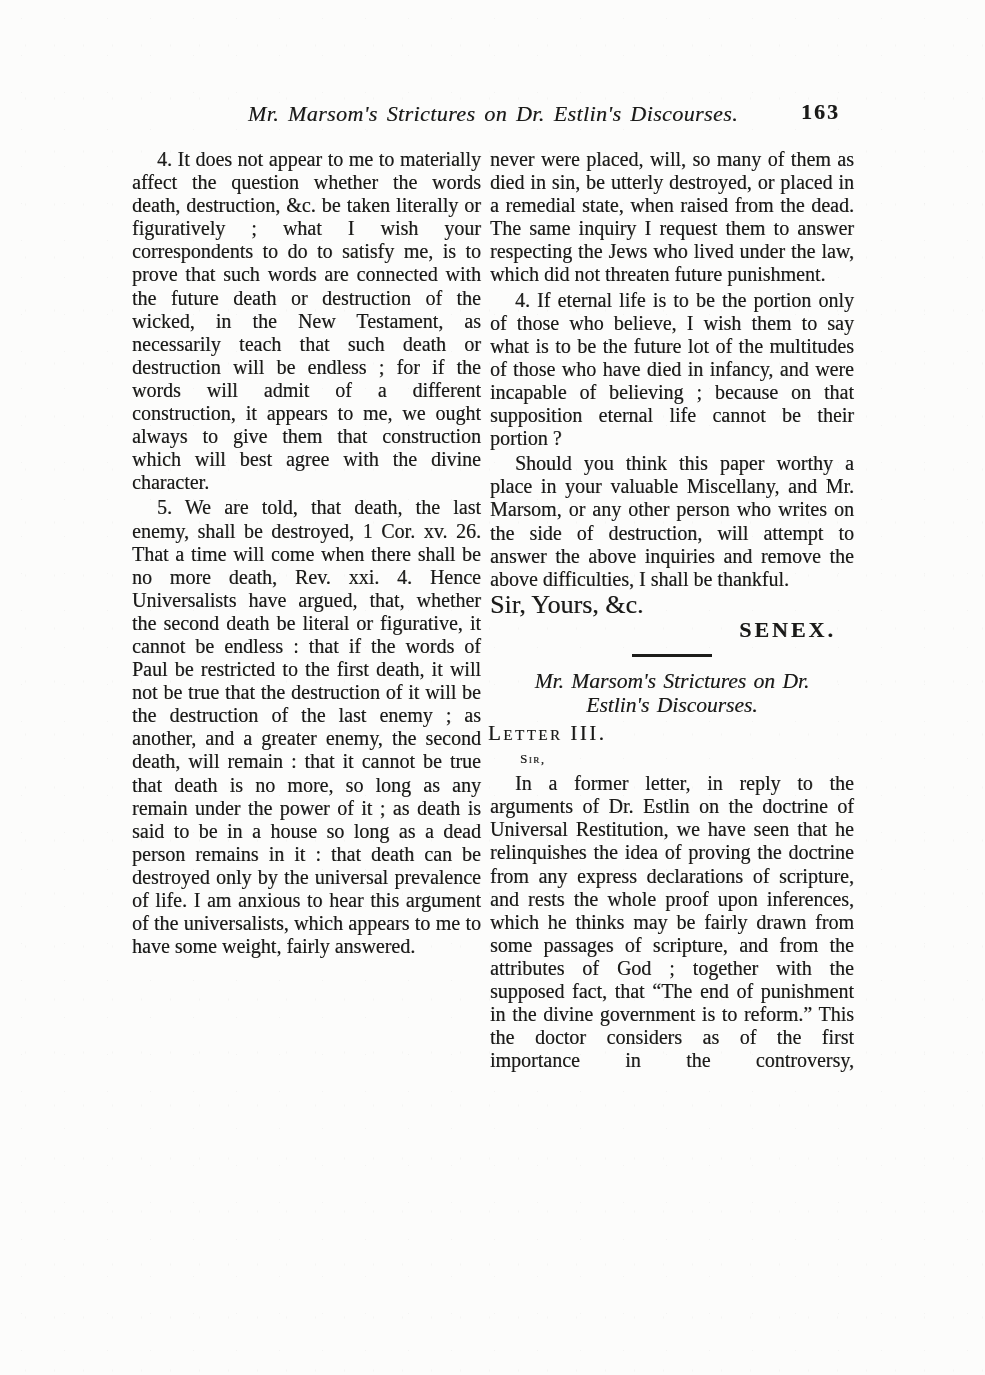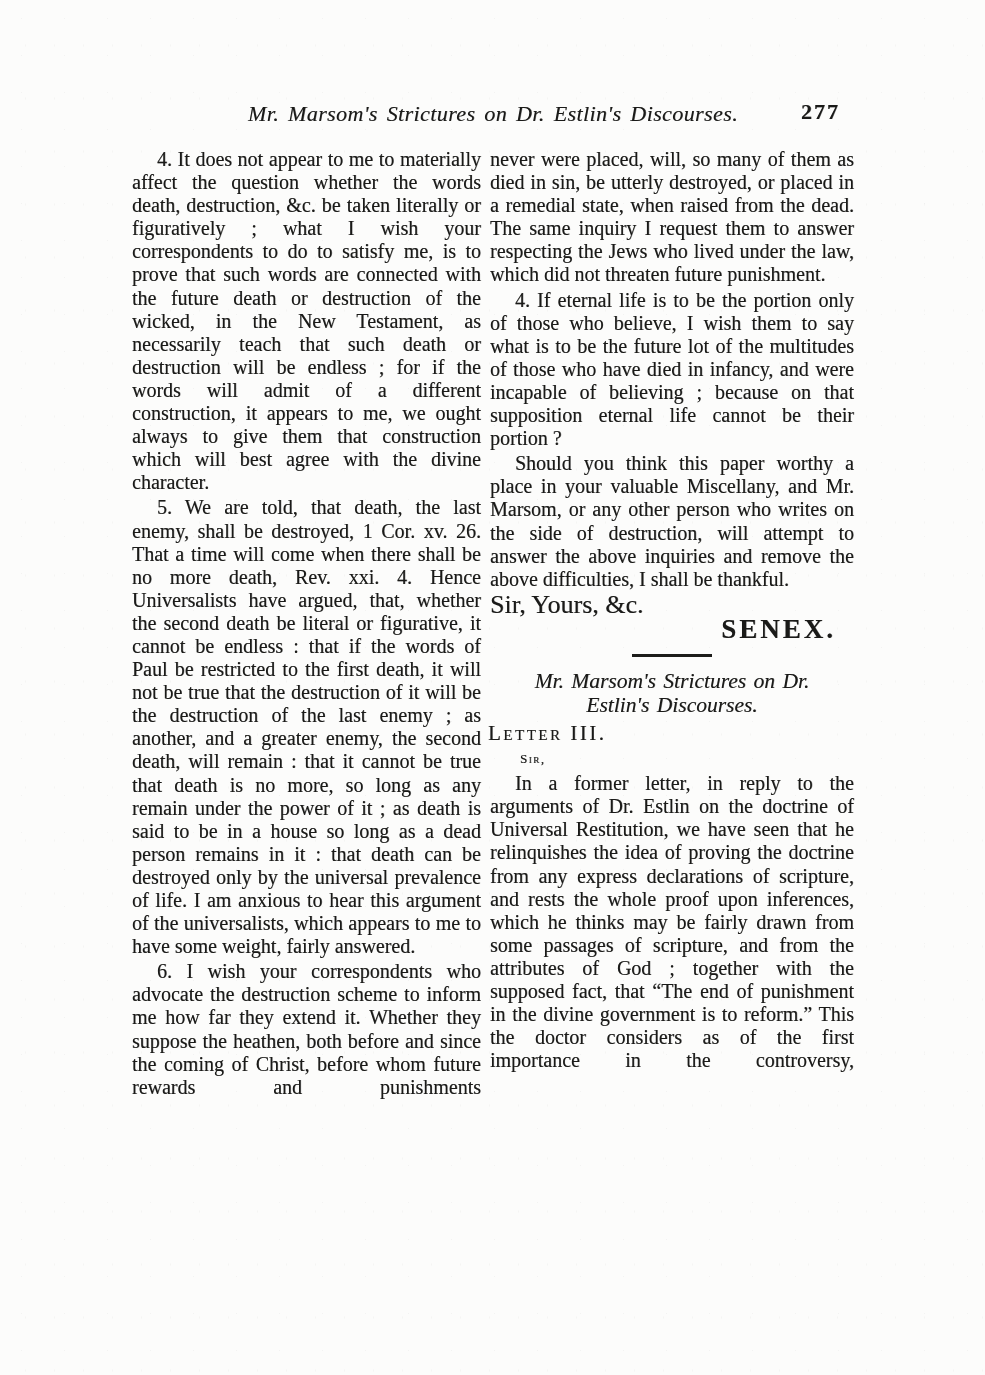--- a/index.html
+++ b/index.html
@@ -63,21 +63,21 @@
   .continues { text-align-last: justify; }
   
   .closing-sal {
     text-align: left;
     font-size: 26px;
     margin-top: 1px !important;
   }
   .signature {
     text-align: right !important;
     padding-right: 18px;
-    font-size: 27px;
+    font-size: 22px;
     letter-spacing: 3px;
     font-weight: bold;
   }
   
   .divider {
     width: 80px;
     border: 0;
     border-top: 3px solid #1c1c1a;
     margin: 13px auto 12px auto;
   }
@@ -113,27 +113,26 @@
     text-align: left !important;
   }
 </style>
 </head>
 <body>
 
 <div class="page ink">
 
   <header class="running-head">
     <span class="head-title">Mr. Marsom's Strictures on Dr. Estlin's Discourses.</span>
-    <span class="page-num">277</span>
+    <span class="page-num">163</span>
   </header>
 
   <div class="col col-left">
     <p class="indent">4. It does not appear to me to materially affect the question whether the words death, destruction, &amp;c. be taken literally or figuratively ; what I wish your correspondents to do to satisfy me, is to prove that such words are connected with the future death or destruction of the wicked, in the New Testament, as necessarily teach that such death or destruction will be endless ; for if the words will admit of a different construction, it appears to me, we ought always to give them that construction which will best agree with the divine character.</p>
     <p class="indent">5. We are told, that death, the last enemy, shall be destroyed, 1 Cor. xv. 26. That a time will come when there shall be no more death, Rev. xxi. 4. Hence Universalists have argued, that, whether the second death be literal or figurative, it cannot be endless : that if the words of Paul be restricted to the first death, it will not be true that the destruction of it will be the destruction of the last enemy ; as another, and a greater enemy, the second death, will remain : that it cannot be true that death is no more, so long as any remain under the power of it ; as death is said to be in a house so long as a dead person remains in it : that death can be destroyed only by the universal prevalence of life. I am anxious to hear this argument of the universalists, which appears to me to have some weight, fairly answered.</p>
-    <p class="indent continues">6. I wish your correspondents who advocate the destruction scheme to inform me how far they extend it. Whether they suppose the heathen, both before and since the coming of Christ, before whom future rewards and punishments</p>
   </div>
 
   <div class="col col-right">
     <p class="no-indent">never were placed, will, so many of them as died in sin, be utterly destroyed, or placed in a remedial state, when raised from the dead. The same inquiry I request them to answer respecting the Jews who lived under the law, which did not threaten future punishment.</p>
     <p class="indent">4. If eternal life is to be the portion only of those who believe, I wish them to say what is to be the future lot of the multitudes of those who have died in infancy, and were incapable of believing ; because on that supposition eternal life cannot be their portion ?</p>
     <p class="indent">Should you think this paper worthy a place in your valuable Miscellany, and Mr. Marsom, or any other person who writes on the side of destruction, will attempt to answer the above inquiries and remove the above difficulties, I shall be thankful.</p>
     <p class="closing-sal">Sir, Yours, &amp;c.</p>
     <p class="signature">SENEX.</p>
 
     <hr class="divider">

